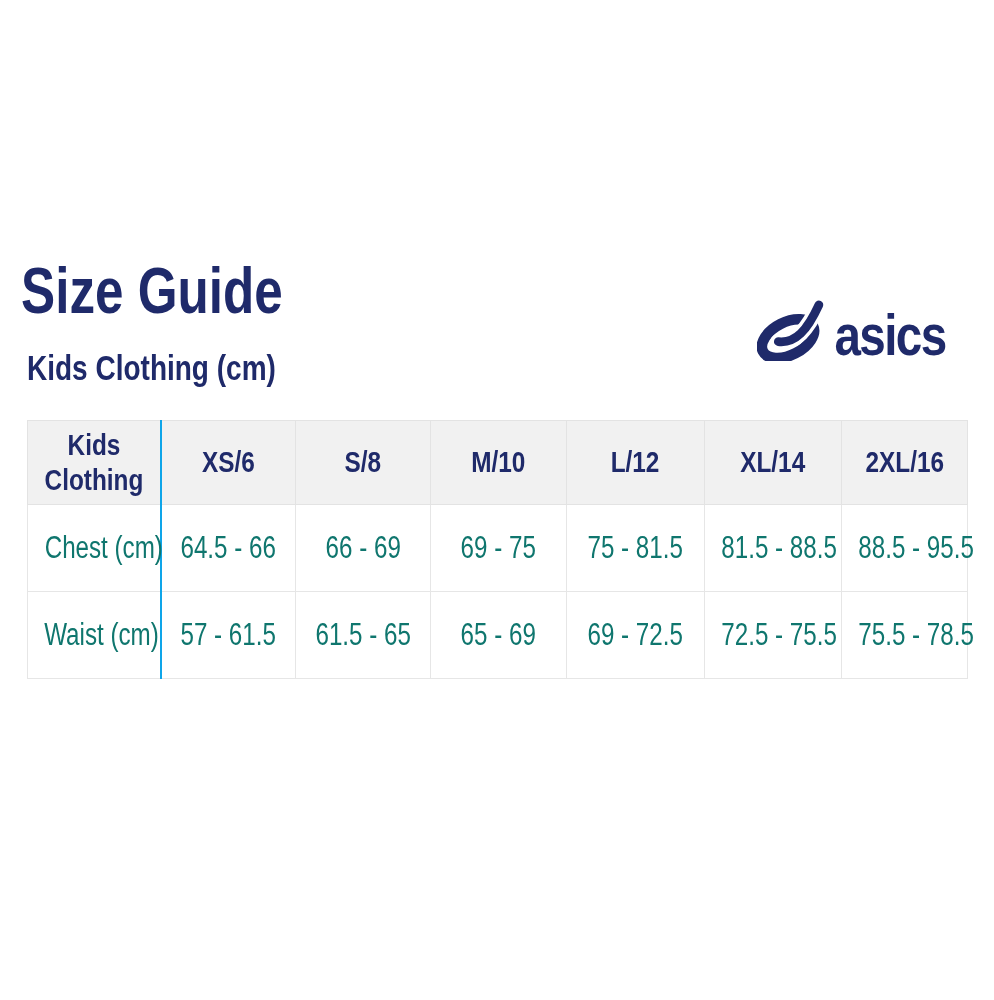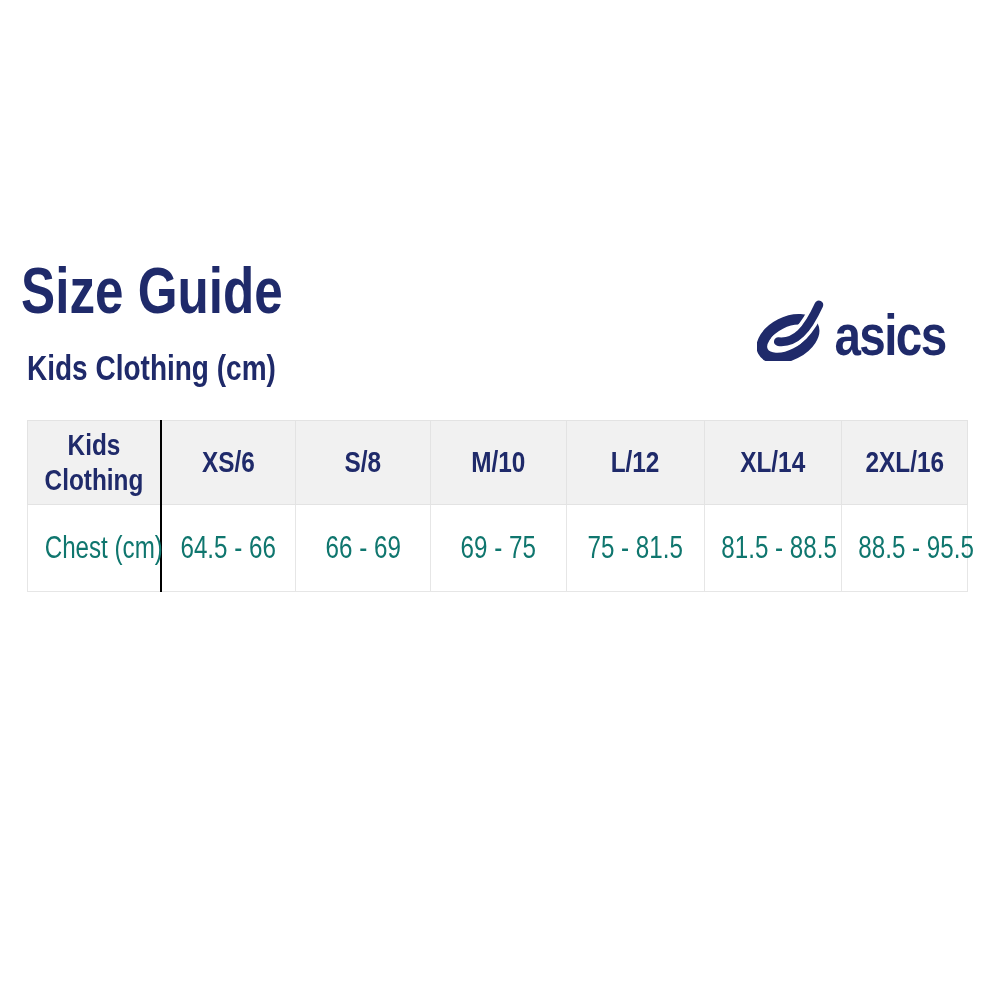--- a/index.html
+++ b/index.html
@@ -44,21 +44,21 @@
     color: #1f2a6a;
     height: 83px;
   }
   .size-table td {
     background: #ffffff;
     border: 1px solid #e6e6e6;
     color: #0f766e;
     height: 86px;
   }
   .size-table th:first-child, .size-table td:first-child {
-    border-right: 2px solid #000000;
+    border-right: 2px solid #0ea5e9;
   }
   .size-table th .hcnd {
     display: inline-block;
     transform: scaleX(0.84);
     transform-origin: center;
     font-size: 29px; font-weight: bold; line-height: 1.2;
     white-space: normal; max-width: 130px;
   }
   .size-table td .vcnd {
     display: inline-block;
@@ -110,16 +110,25 @@
     <tbody>
       <tr>
         <td><span class="vcnd">Chest (cm)</span></td>
         <td><span class="vcnd">64.5 - 66</span></td>
         <td><span class="vcnd">66 - 69</span></td>
         <td><span class="vcnd">69 - 75</span></td>
         <td><span class="vcnd">75 - 81.5</span></td>
         <td><span class="vcnd">81.5 - 88.5</span></td>
         <td><span class="vcnd">88.5 - 95.5</span></td>
       </tr>
+      <tr>
+        <td><span class="vcnd">Waist (cm)</span></td>
+        <td><span class="vcnd">57 - 61.5</span></td>
+        <td><span class="vcnd">61.5 - 65</span></td>
+        <td><span class="vcnd">65 - 69</span></td>
+        <td><span class="vcnd">69 - 72.5</span></td>
+        <td><span class="vcnd">72.5 - 75.5</span></td>
+        <td><span class="vcnd">75.5 - 78.5</span></td>
+      </tr>
     </tbody>
   </table>
 
 </div>
 
 </body></html>

